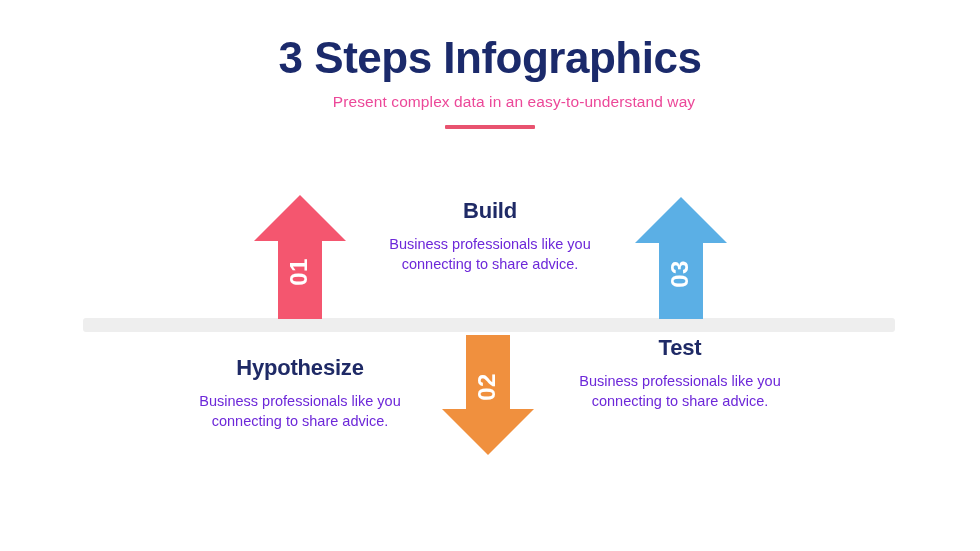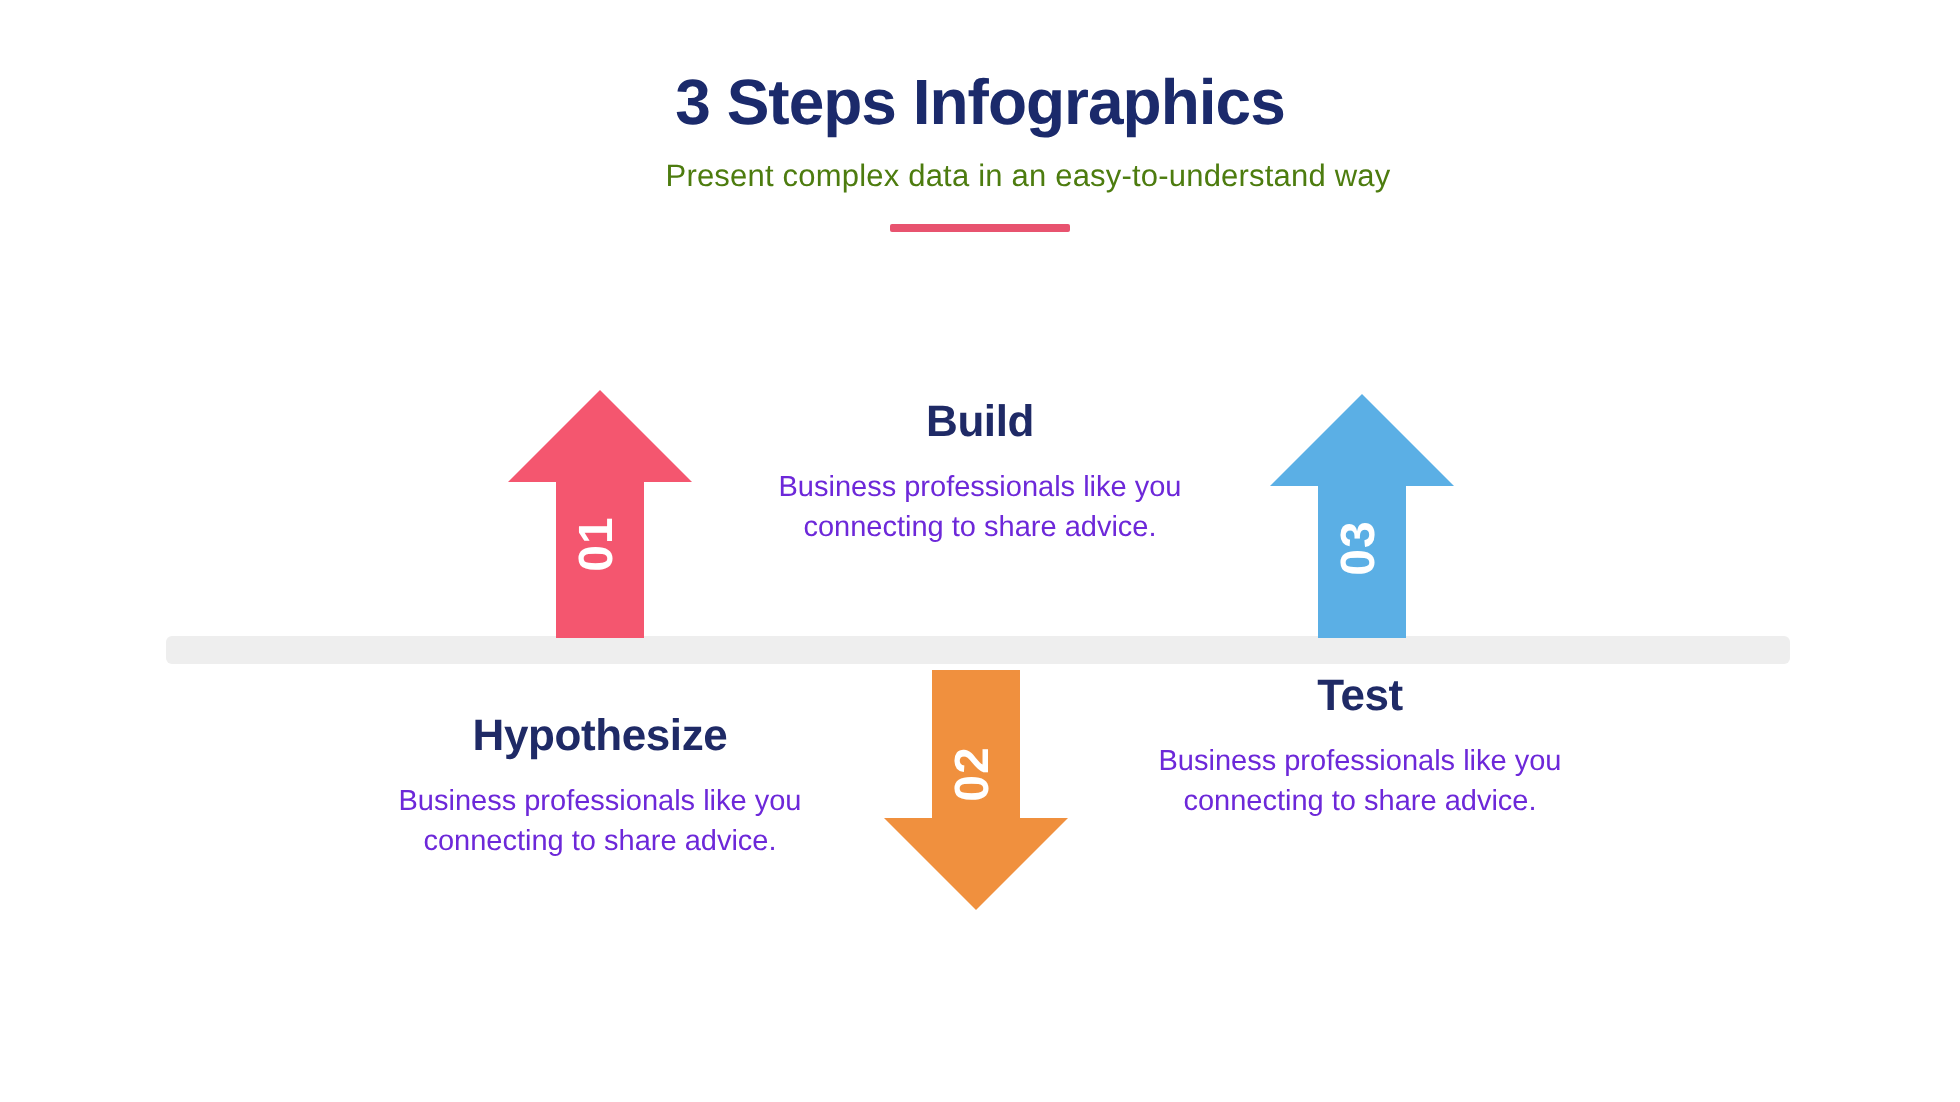--- a/index.html
+++ b/index.html
@@ -24,30 +24,30 @@
 
   
   .header {
     position: absolute;
     top: 34px;
     left: 0;
     width: 980px;
     text-align: center;
   }
   .slide-title {
-    font-size: 32px;
+    font-size: 44px;
     font-weight: bold;
     color: #1b2a6b;
     letter-spacing: -0.5px;
     line-height: 1.1;
     margin: 0;
   }
   .slide-subtitle {
     font-size: 15.5px;
-    color: #4d7c0f;
+    color: #ec4899;
     margin: 11px 0 0 0;
     font-weight: normal;
     letter-spacing: 0.1px;
     padding-left: 48px;
   }
   .title-divider {
     width: 90px;
     height: 4px;
     background: #e8536f;
     margin: 14px auto 0 auto;

